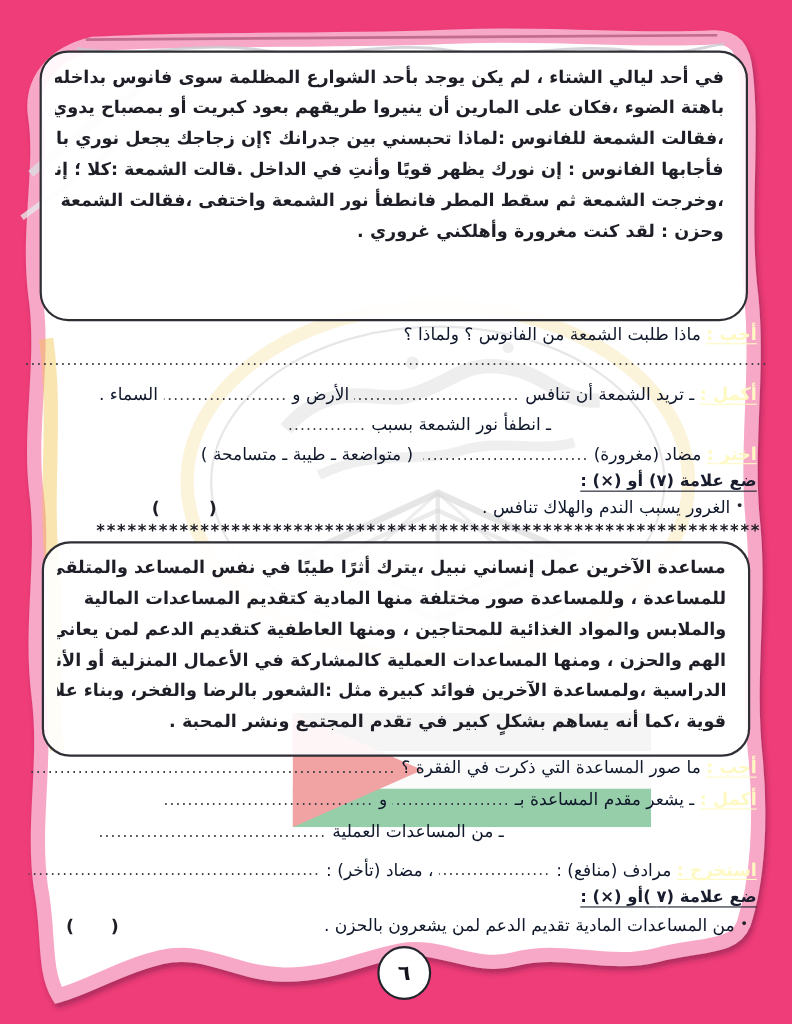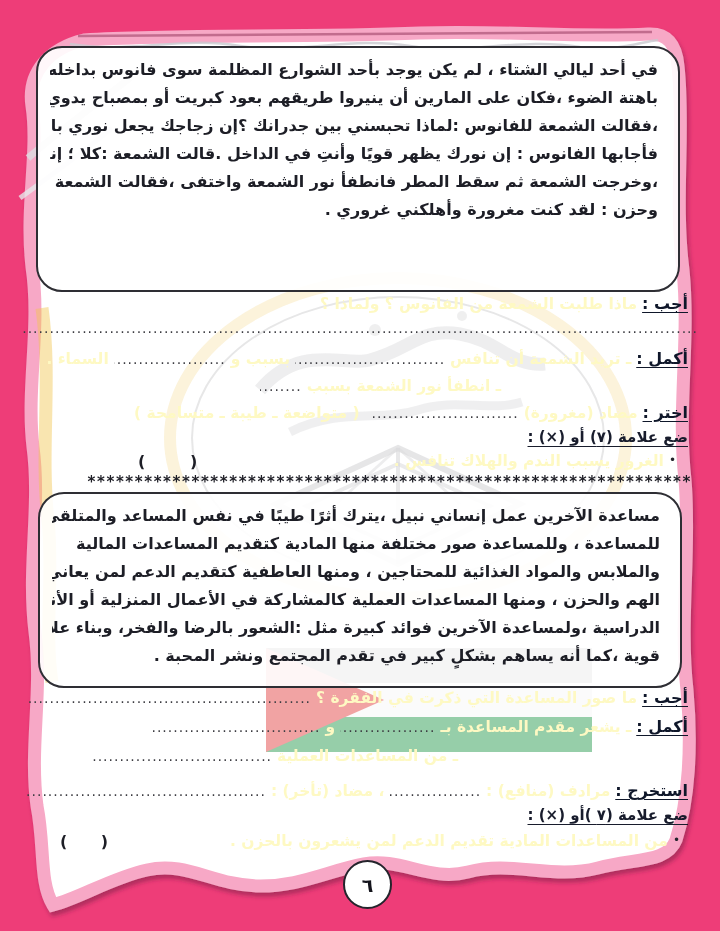--- a/index.html
+++ b/index.html
@@ -7,22 +7,22 @@
         font-family:"DejaVu Sans",sans-serif;color:#23242c;}
   .bg{position:absolute;inset:0;pointer-events:none;}
   .wm{position:absolute;pointer-events:none;}
   .content{position:absolute;inset:0;direction:rtl;text-align:right;}
   
   .pbox{position:absolute;background:rgba(255,255,255,.9);border:2px solid #2e2e34;border-radius:26px;
         padding:8px 20px 0 12px;font-weight:bold;font-size:16px;line-height:28px;overflow:hidden;}
   .pline{white-space:nowrap;overflow:hidden;color:#1d1e26;}
   
   .row{position:absolute;display:flex;align-items:baseline;gap:5px;font-size:15.5px;white-space:nowrap;height:24px;}
-  .lbl{font-weight:bold;font-size:16px;color:#0f172a;text-decoration:underline;text-underline-offset:3px;}
-  .txt{color:#fef9c3;font-weight:bold;}
+  .lbl{font-weight:bold;font-size:16px;color:#fef9c3;text-decoration:underline;text-underline-offset:3px;}
+  .txt{color:#0f172a;}
   .dots{overflow:hidden;color:#3c3c42;letter-spacing:1px;font-size:14px;}
   .grow{flex:1 1 auto;min-width:0;}
   .head{font-weight:bold;font-size:15px;color:#181c2c;text-decoration:underline;text-underline-offset:4px;}
   .bullet{font-size:12px;transform:translateY(-2px);}
   .paren{position:absolute;top:0;font-size:16px;white-space:pre;font-weight:600;color:#1d1e26;}
   .sep{position:absolute;right:28px;left:28px;overflow:hidden;white-space:nowrap;
        font-weight:bold;font-size:15px;letter-spacing:1.6px;color:#1e1e26;height:18px;}
   .dotline{position:absolute;right:22px;left:22px;overflow:hidden;white-space:nowrap;
        color:#3c3c42;letter-spacing:1px;font-size:14px;height:18px;}
   .pagenum{position:absolute;left:343px;top:860px;width:45px;height:45px;border:2px solid #24242c;border-radius:50%;
@@ -100,21 +100,21 @@
     <div class="row" style="top:294px;right:32px;left:28px">
       <span class="lbl">أجب :</span>
       <span class="txt">ماذا طلبت الشمعة من الفانوس ؟ ولماذا ؟</span>
     </div>
     <div class="dotline" style="top:320px">................................................................................................................................................................................</div>
 
     <div class="row" style="top:349px;right:32px;left:30px">
       <span class="lbl">أكمل :</span>
       <span class="txt">ـ تريد الشمعة أن تنافس</span>
       <span class="dots" style="width:150px">............................................</span>
-      <span class="txt">بسبب و</span>
+      <span class="txt">الأرض و</span>
       <span class="dots" style="width:112px">....................................</span>
       <span class="txt">السماء .</span>
     </div>
     <div class="row" style="top:377px;right:219px;left:260px">
       <span class="txt">ـ انطفأ نور الشمعة بسبب</span>
       <span class="dots grow">............................................................</span>
     </div>
 
     <div class="row" style="top:403px;right:32px;left:30px">
       <span class="lbl">اختر :</span>

